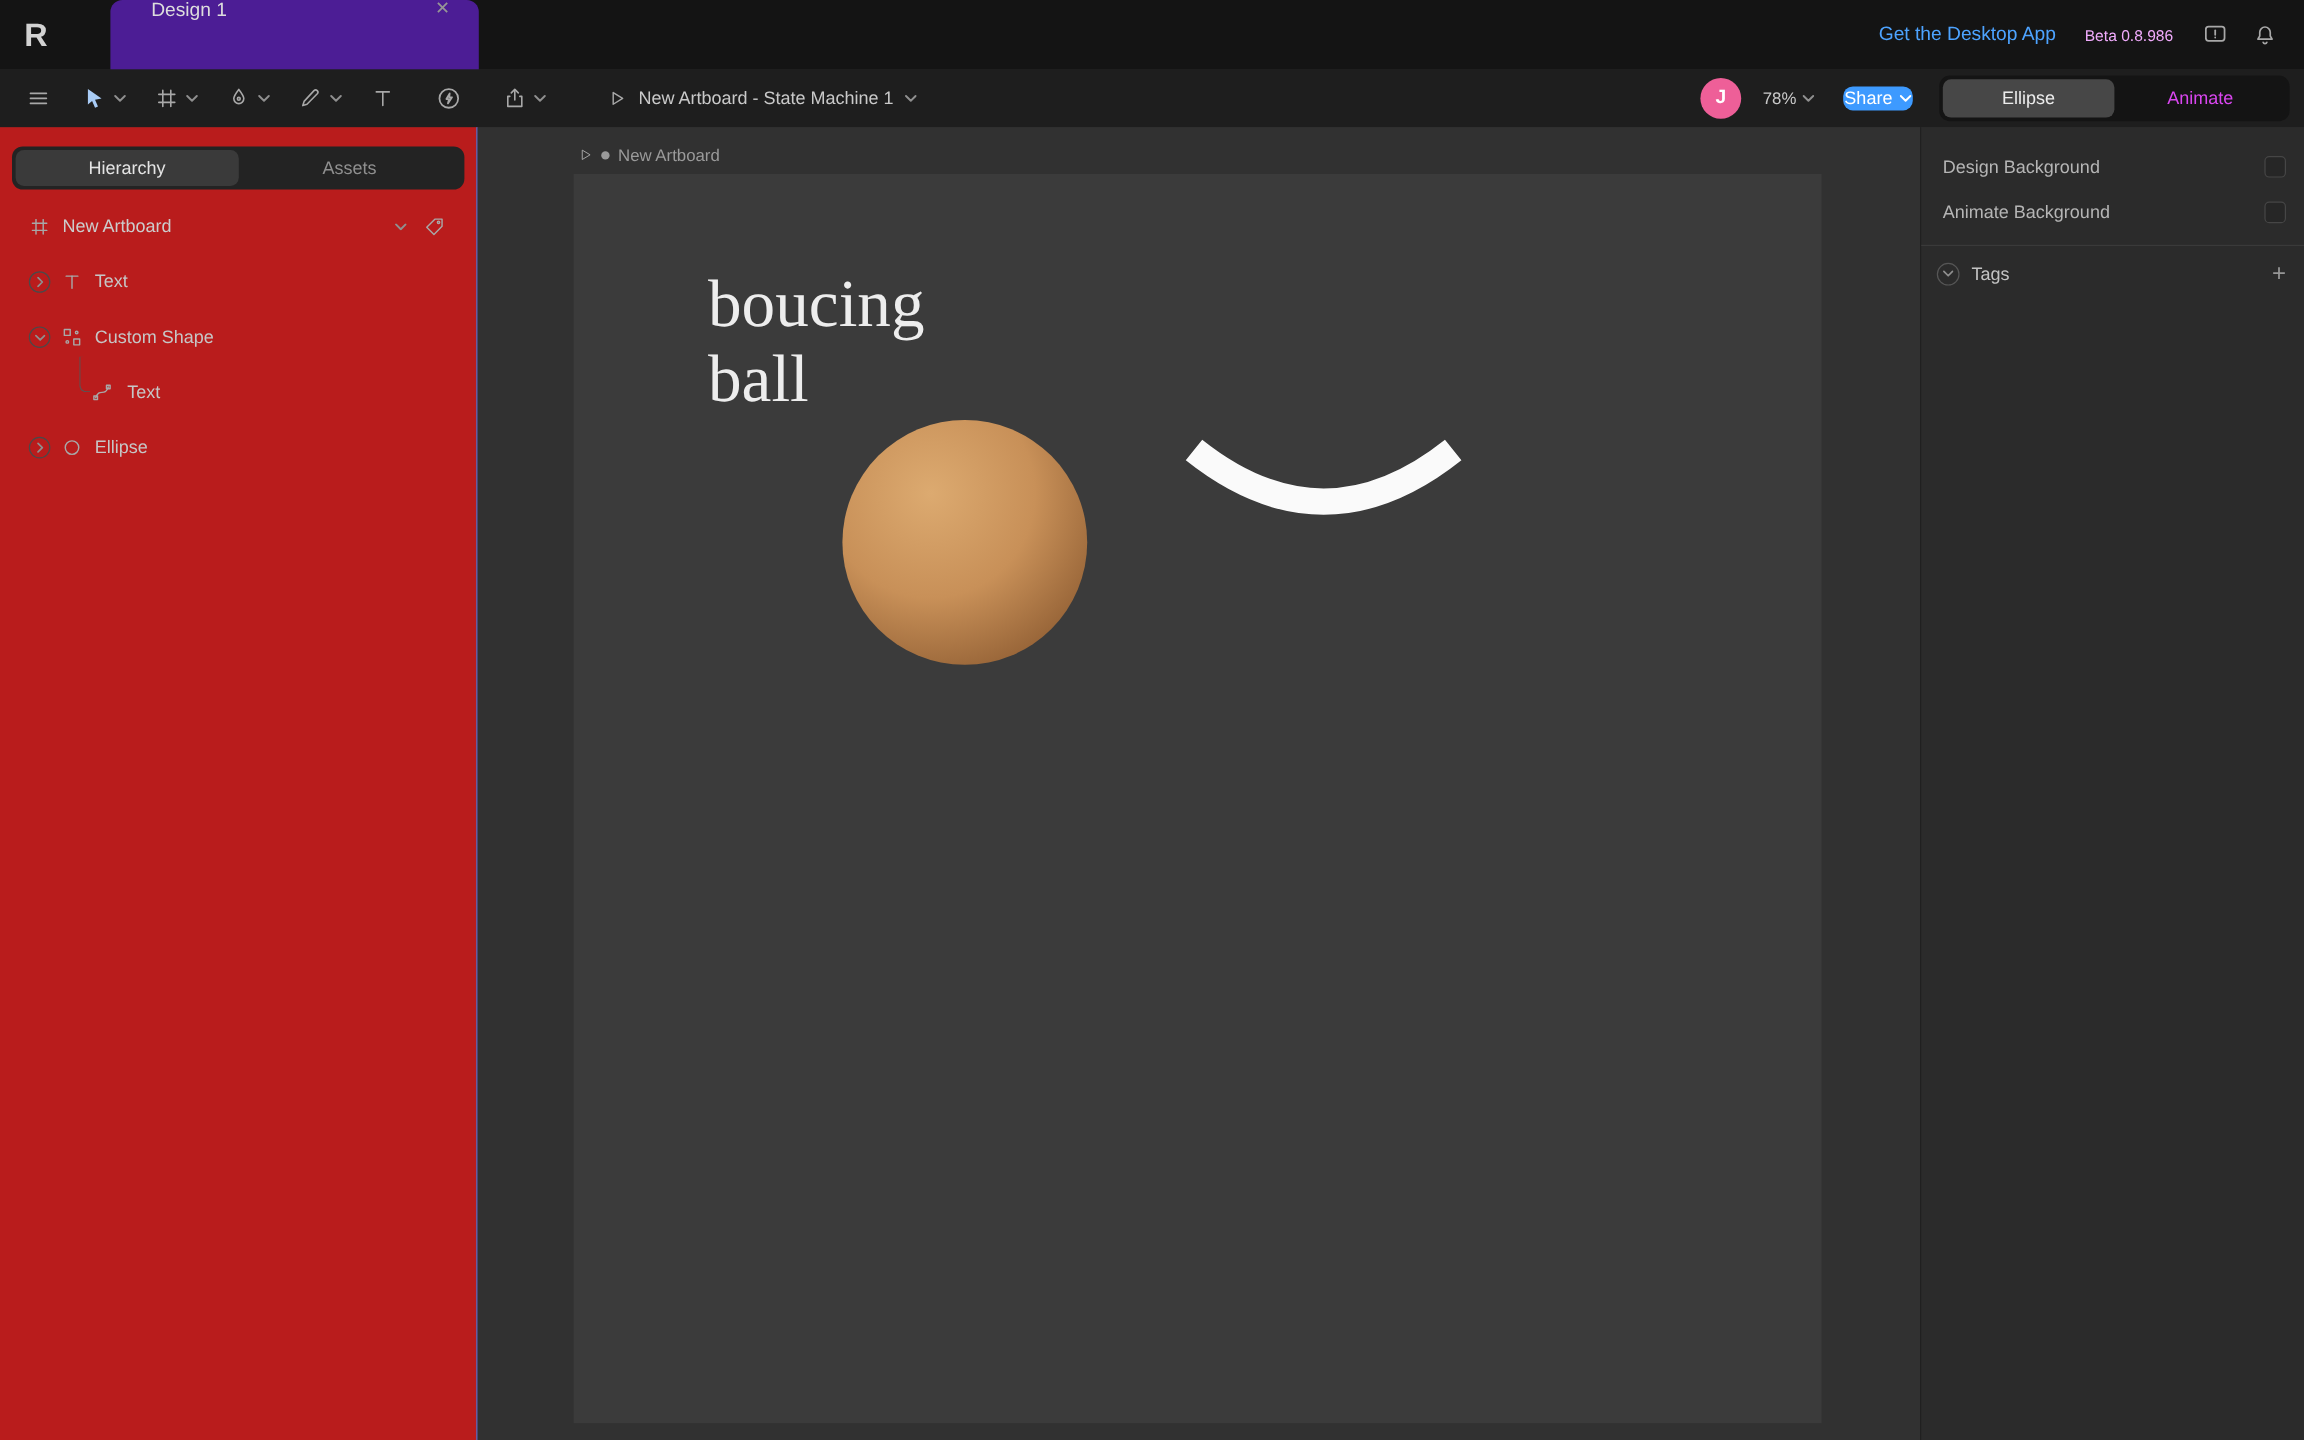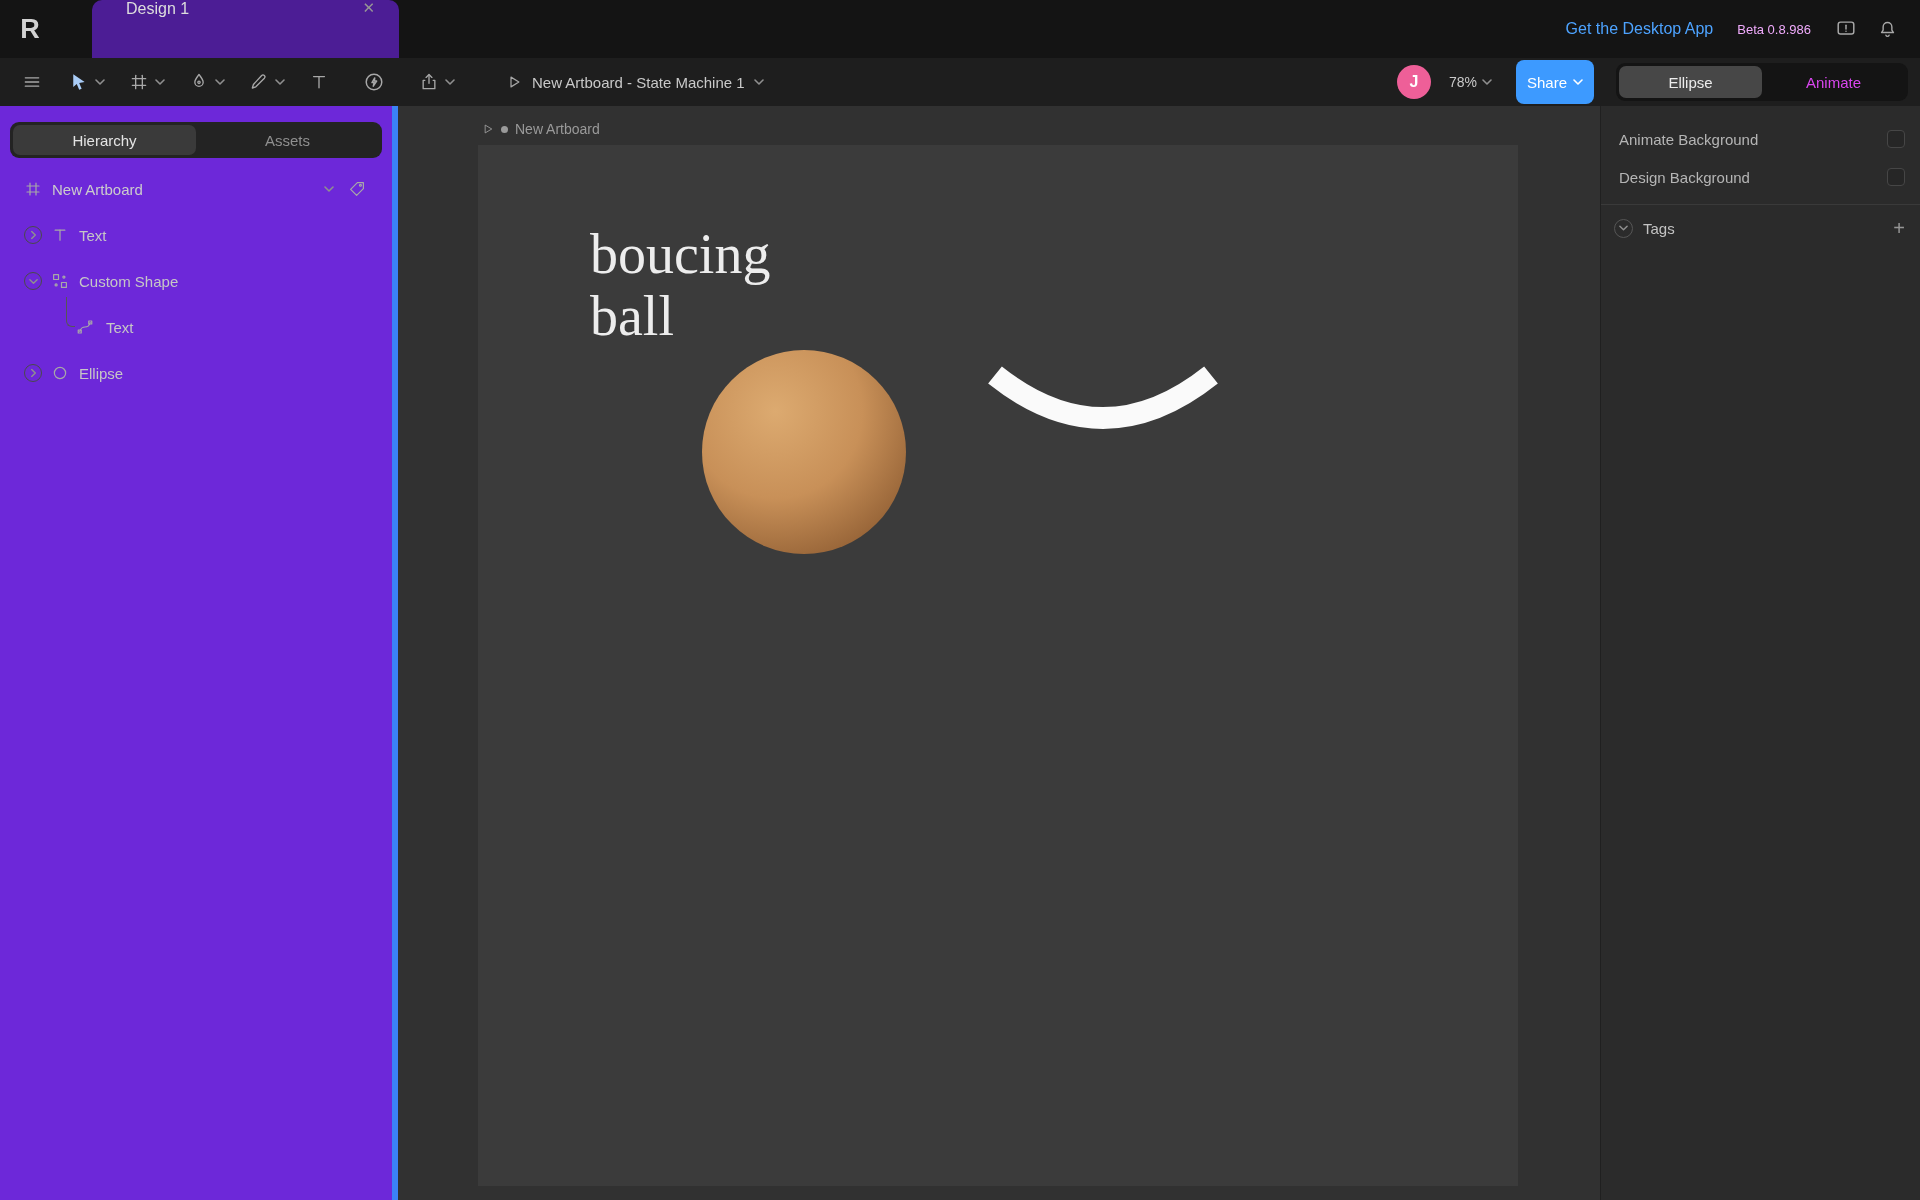--- a/index.html
+++ b/index.html
@@ -35,28 +35,28 @@
   .hamburger { margin-right:26px; }
   .tool-group { display:flex; align-items:center; gap:6px; margin-right:24px; }
   .tool-single { margin-right:34px; }
   .playback { display:flex; align-items:center; gap:9px; margin-left:26px; }
   .playback-label { font-size:15px; color:#c9c9c9; white-space:nowrap; }
   .tb-right { position:absolute; right:12px; top:0; height:48px; display:flex; align-items:center; }
   .avatar { width:34px; height:34px; border-radius:50%; background:#ee5f98; color:#fff;
             display:flex; align-items:center; justify-content:center; font-size:16px; font-weight:700; margin-right:18px; }
   .zoom { display:flex; align-items:center; gap:5px; margin-right:24px; }
   .zoom-label { font-size:14px; color:#c9c9c9; }
-  .share-btn { height:44px; border-radius:8px; background:#3d9aff; color:#fff; display:flex;
-               align-items:center; gap:6px; padding:0 11px; font-size:15px; margin-right:22px; }
+  .share-btn { height:20px; border-radius:8px; background:#3d9aff; color:#fff; display:flex;
+               align-items:center; gap:6px; padding:0 1px; font-size:15px; margin-right:22px; }
   .mode-toggle { width:292px; height:38px; background:#141414; border-radius:9px; display:flex; padding:3px; }
   .mode-seg { flex:1; border-radius:7px; display:flex; align-items:center; justify-content:center; font-size:15px; color:#d946ef; }
   .mode-seg.active { background:#474747; color:#ececec; }
 
   
-  .sidebar { position:absolute; top:106px; bottom:0; left:0; width:398px; background:#6d28d9; border-right:6px solid #3b82f6; }
+  .sidebar { position:absolute; top:106px; bottom:0; left:0; width:398px; background:#b91c1c; border-right:1px solid #3b82f6; }
   .sb-tabs { margin:16px 10px 8px; height:36px; background:#232323; border-radius:9px; display:flex; padding:3px; }
   .sb-tab { flex:1; display:flex; align-items:center; justify-content:center; font-size:15px; color:#8f8f8f; border-radius:7px; }
   .sb-tab.active { background:#3a3a3a; color:#e4e4e4; }
   .tree { margin-top:4px; }
   .tree-row { position:relative; height:46px; }
   .disc { position:absolute; left:24px; top:50%; margin-top:-9px; width:18px; height:18px;
           border:1px solid #4a4a4a; border-radius:50%; display:flex; align-items:center; justify-content:center; }
   .disc .chev { transform:translateY(0.5px); }
   .disc.collapsed .chev { transform:rotate(-90deg); }
   .t-icon { position:absolute; left:51px; top:50%; transform:translateY(-50%); }
@@ -340,25 +340,25 @@
     <div class="ab-ball"></div>
     <svg class="ab-curve" width="240" height="110" viewBox="0 0 240 110">
       <path d="M12 20 Q 120 106 228 20"></path>
     </svg>
   </div>
 </div>
 
 <div class="inspector">
   <div class="insp-rows">
     <div class="insp-row">
+      <span>Design Background</span>
+      <span class="swatch"></span>
+    </div>
+    <div class="insp-row">
       <span>Animate Background</span>
-      <span class="swatch"></span>
-    </div>
-    <div class="insp-row">
-      <span>Design Background</span>
       <span class="swatch"></span>
     </div>
   </div>
   <div class="insp-divider"></div>
   <div class="tags-row">
     <span class="circ-chev">
       <svg class="chev" viewBox="0 0 10 6" width="9" height="6">
           <polyline points="1,1 5,5 9,1"></polyline>
         </svg>
     </span>

